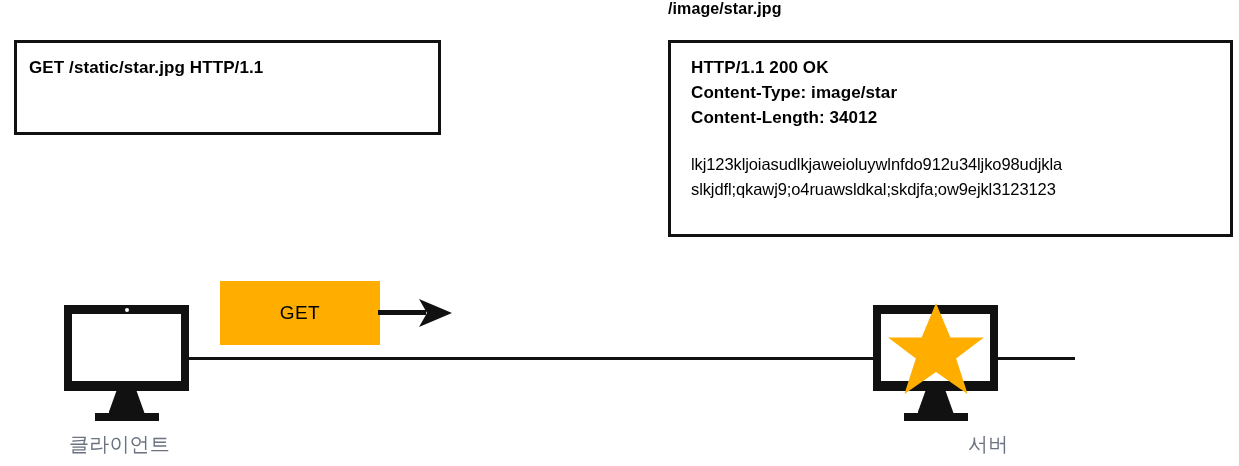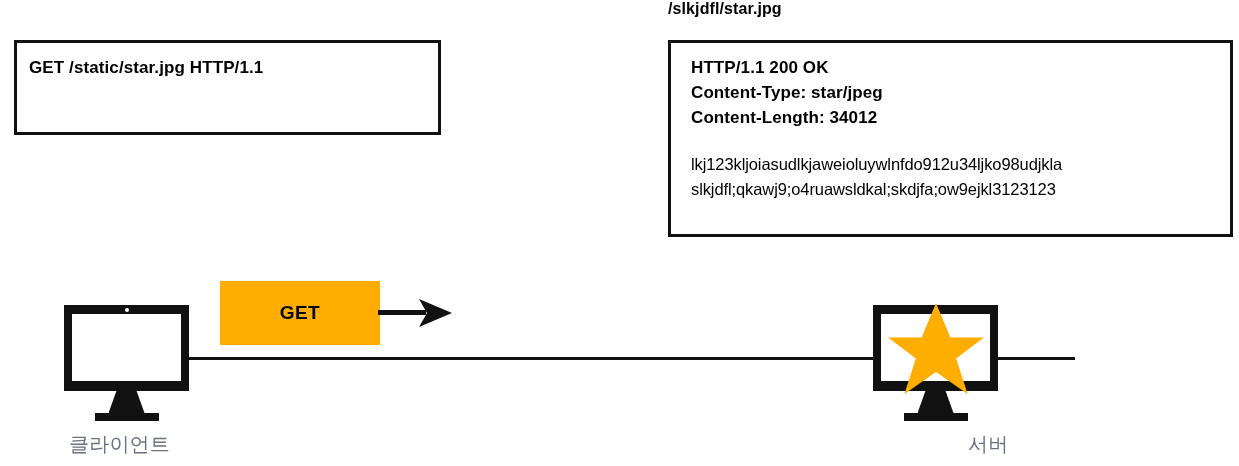--- a/index.html
+++ b/index.html
@@ -83,21 +83,21 @@
     top: 281px;
     width: 160px;
     height: 64px;
     background: #FFAE00;
     display: flex;
     align-items: center;
     justify-content: center;
   }
   #get-badge-label {
     font-size: 19px;
-    font-weight: 700;
+    font-weight: 400;
     color: #000000;
     letter-spacing: 0.4px;
   }
   #get-arrow {
     position: absolute;
     left: 378px;
     top: 297px;
     width: 76px;
     height: 32px;
   }
@@ -168,25 +168,25 @@
 </style>
 </head>
 <body>
 
 <div id="canvas">
 
   <div class="msg-box" id="request-box">
     <div class="msg-text">GET /static/star.jpg HTTP/1.1</div>
   </div>
 
-  <div id="response-title">/slkjdfl/star.jpg</div>
+  <div id="response-title">/image/star.jpg</div>
 
   <div class="msg-box" id="response-box">
     <div class="msg-text">HTTP/1.1 200 OK</div>
-    <div class="msg-text">Content-Type: star/jpeg</div>
+    <div class="msg-text">Content-Type: image/star</div>
     <div class="msg-text">Content-Length: 34012</div>
     <div class="body-gap"></div>
     <div class="resp-body">lkj123kljoiasudlkjaweioluywlnfdo912u34ljko98udjkla</div>
     <div class="resp-body">slkjdfl;qkawj9;o4ruawsldkal;skdjfa;ow9ejkl3123123</div>
   </div>
 
   <div id="link-line"></div>
 
   <div id="get-badge">
     <span id="get-badge-label">GET</span>

